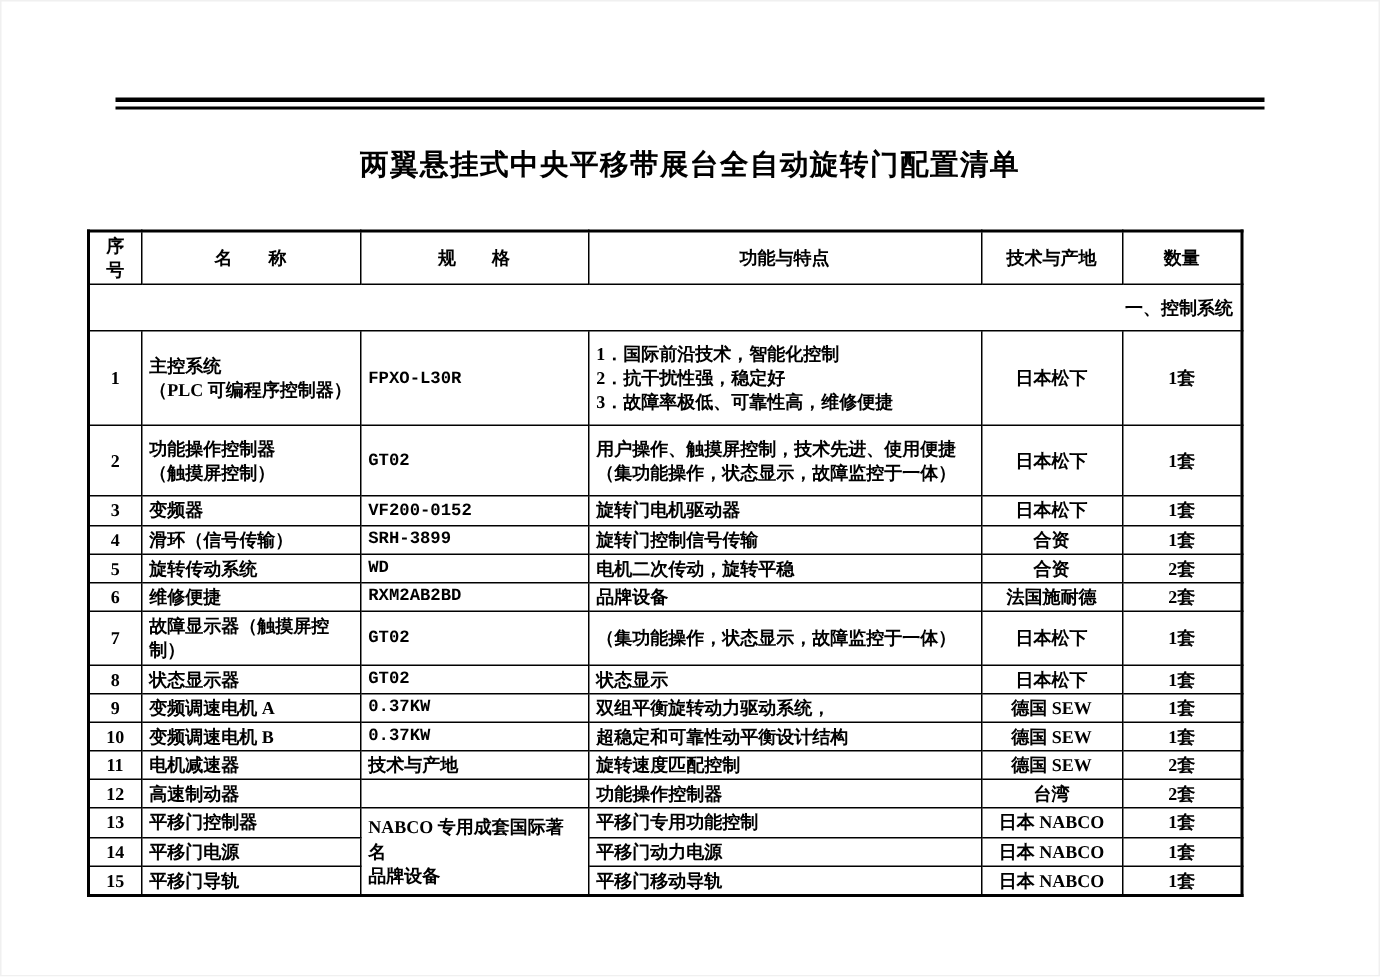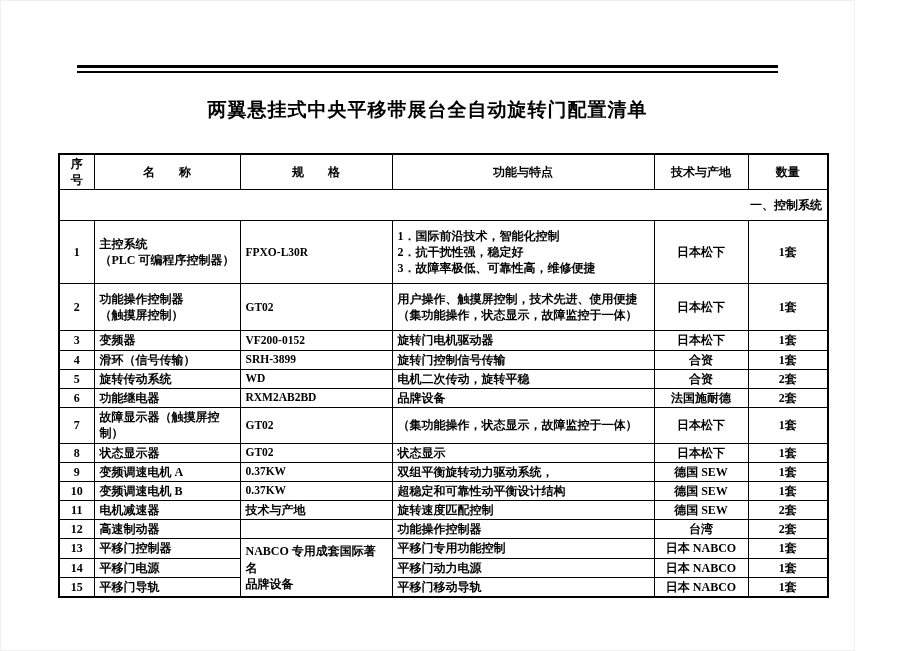--- a/index.html
+++ b/index.html
@@ -1,18 +1,18 @@
 <!DOCTYPE html>
 <html><head>
 <meta charset="utf-8">
 <style>
   html,body{margin:0;padding:0;background:#ffffff;}
   .page{
     position:relative;
-    width:855px;height:651px;
+    width:920px;height:651px;
     background:#ffffff;
     font-family:"Liberation Serif","DejaVu Serif",serif;
     color:#000;
     overflow:hidden;
     box-sizing:border-box;
     border:1px solid #f0f0f0;
   }
   .top-rule{
     position:absolute;
     left:76px;right:76px;top:64px;
@@ -43,21 +43,21 @@
     vertical-align:middle;
     overflow:hidden;
     line-height:1.35;
   }
   table.cfg{border:2px solid #000;}
   tr.hdr th{height:26px;text-align:center;font-size:12px;}
   tr.section td{height:28px;padding-left:38px;text-align:right;}
   td.c{text-align:center;}
   td.l{text-align:left;}
   td.pre{white-space:pre-line;}
-  td.spec-code{font-family:Liberation Serif, serif;font-size:11.5px;margin-left:36px;}
+  td.spec-code{font-family:Liberation Mono, monospace;font-size:11.5px;margin-left:36px;}
   tr.tall1 td{height:60px;}
   tr.tall2 td{height:44px;}
   tr.short td{height:16px;}
   td.feat{padding-left:7px;}
   td.name{padding-left:6px;margin-left:44px;}
 </style>
 </head>
 <body>
 
 <div class="page">
@@ -135,21 +135,21 @@
         <td class="c">5</td>
         <td class="l name">旋转传动系统</td>
         <td class="l spec-code">WD</td>
         <td class="l feat">电机二次传动，旋转平稳</td>
         <td class="c">合资</td>
         <td class="c">2套</td>
       </tr>
 
       <tr class="short">
         <td class="c">6</td>
-        <td class="l name">功能继电器</td>
+        <td class="l name">维修便捷</td>
         <td class="l spec-code">RXM2AB2BD</td>
         <td class="l feat">品牌设备</td>
         <td class="c">法国施耐德</td>
         <td class="c">2套</td>
       </tr>
 
       <tr class="short">
         <td class="c">7</td>
         <td class="l name">故障显示器（触摸屏控制）</td>
         <td class="l spec-code">GT02</td>

